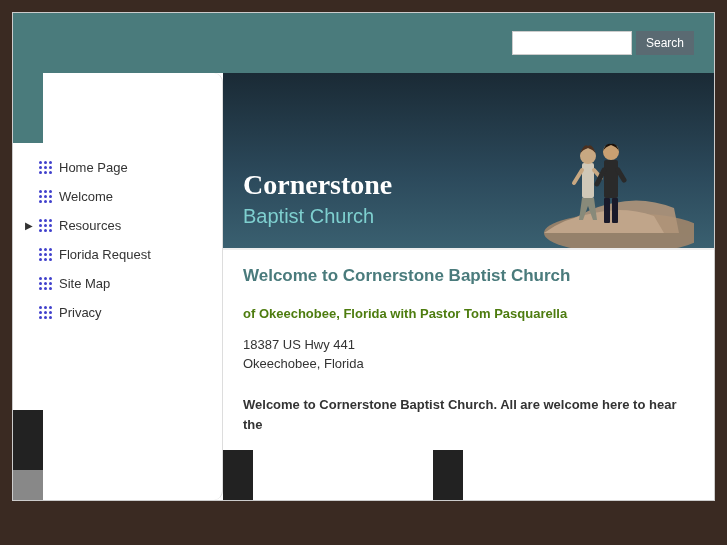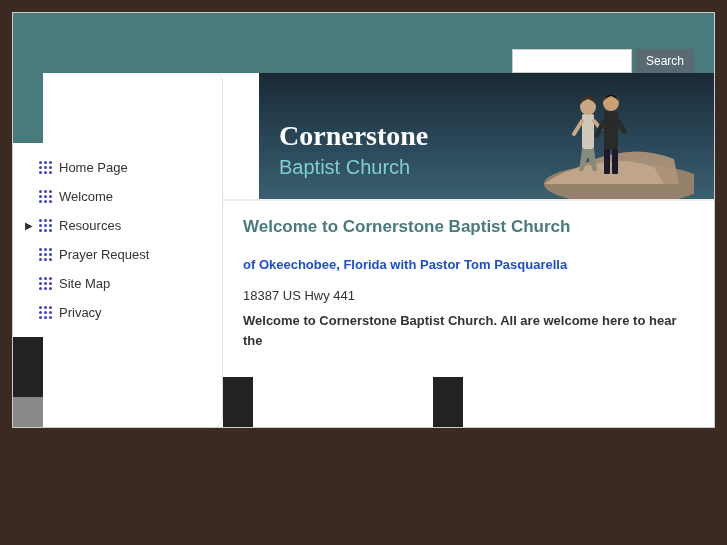--- a/index.html
+++ b/index.html
@@ -22,21 +22,21 @@
       width: 100%;
       display: flex;
       flex-direction: column;
       border: 1px solid #ccc;
     }
     
     .header-bar {
       background: #4a7b7c;
       height: 60px;
       display: flex;
-      align-items: flex-end;
+      align-items: center;
       justify-content: flex-end;
       padding-right: 20px;
     }
     .search-area {
       display: flex;
       align-items: center;
       gap: 4px;
     }
     .search-input {
       width: 120px;
@@ -127,28 +127,27 @@
       height: 30px;
     }
     
     .main-content {
       flex: 1;
       display: flex;
       flex-direction: column;
     }
     
     .hero-area {
-      height: 126px;
+      height: 175px;
       background: linear-gradient(135deg, #2c3e50 0%, #4a6b7c 50%, #3a5a6a 100%);
       position: relative;
       overflow: hidden;
       display: flex;
       align-items: flex-end;
       padding: 20px 20px 20px 20px;
-      margin-left: 36px;
     }
     .hero-bg-overlay {
       position: absolute;
       top: 0; left: 0; right: 0; bottom: 0;
       background: linear-gradient(to bottom, #1a2a35 0%, #2c4a5c 60%, #3a6070 100%);
     }
     
     .hero-people {
       position: absolute;
       right: 20px;
@@ -181,34 +180,34 @@
     }
     .content-welcome-title {
       font-size: 17px;
       color: #4a7b7c;
       font-weight: bold;
       margin-bottom: 20px;
     }
     .content-subtitle {
       font-size: 13px;
       font-weight: bold;
-      color: #1d4ed8;
+      color: #4d7c0f;
       margin-bottom: 16px;
       margin-top: 11px;
     }
     .content-address {
       text-align: left;
       font-size: 13px;
       color: #333;
       margin-bottom: 4px;
     }
     .content-body {
       font-size: 13px;
       color: #333;
-      margin-top: 8px;
+      margin-top: 24px;
       line-height: 1.5;
     }
     .content-body strong {
       font-weight: bold;
     }
     
     .bottom-decoration {
       display: flex;
       height: 50px;
     }
@@ -300,21 +299,21 @@
               <span></span>
                 <span></span>
                 <span></span>
               <span></span>
                 <span></span>
                 <span></span>
               <span></span>
                 <span></span>
                 <span></span>
             </span>
-            <span class="nav-label">Prayer Request</span>
+            <span class="nav-label">Florida Request</span>
           </div>
 
 
           <div class="nav-item">
             <span class="nav-arrow"></span>
             <span class="nav-dots">
               <span></span>
                 <span></span>
                 <span></span>
               <span></span>
@@ -388,20 +387,21 @@
           <div class="hero-text">
             <div class="hero-title">Cornerstone</div>
             <div class="hero-subtitle">Baptist Church</div>
           </div>
         </div>
 
         <div class="content-area">
           <div class="content-welcome-title">Welcome to Cornerstone Baptist Church</div>
           <div class="content-subtitle">of Okeechobee, Florida with Pastor Tom Pasquarella</div>
           <div class="content-address">18387 US Hwy 441</div>
+          <div class="content-address">Okeechobee, Florida</div>
           <div class="content-body">
             <strong>Welcome to Cornerstone Baptist Church.  All are welcome here to hear the</strong>
           </div>
         </div>
 
         <div class="bottom-decoration">
           <div class="bottom-left-bar"></div>
           <div class="bottom-left-spacer"></div>
           <div class="bottom-mid-bar"></div>
           <div class="bottom-rest"></div>

